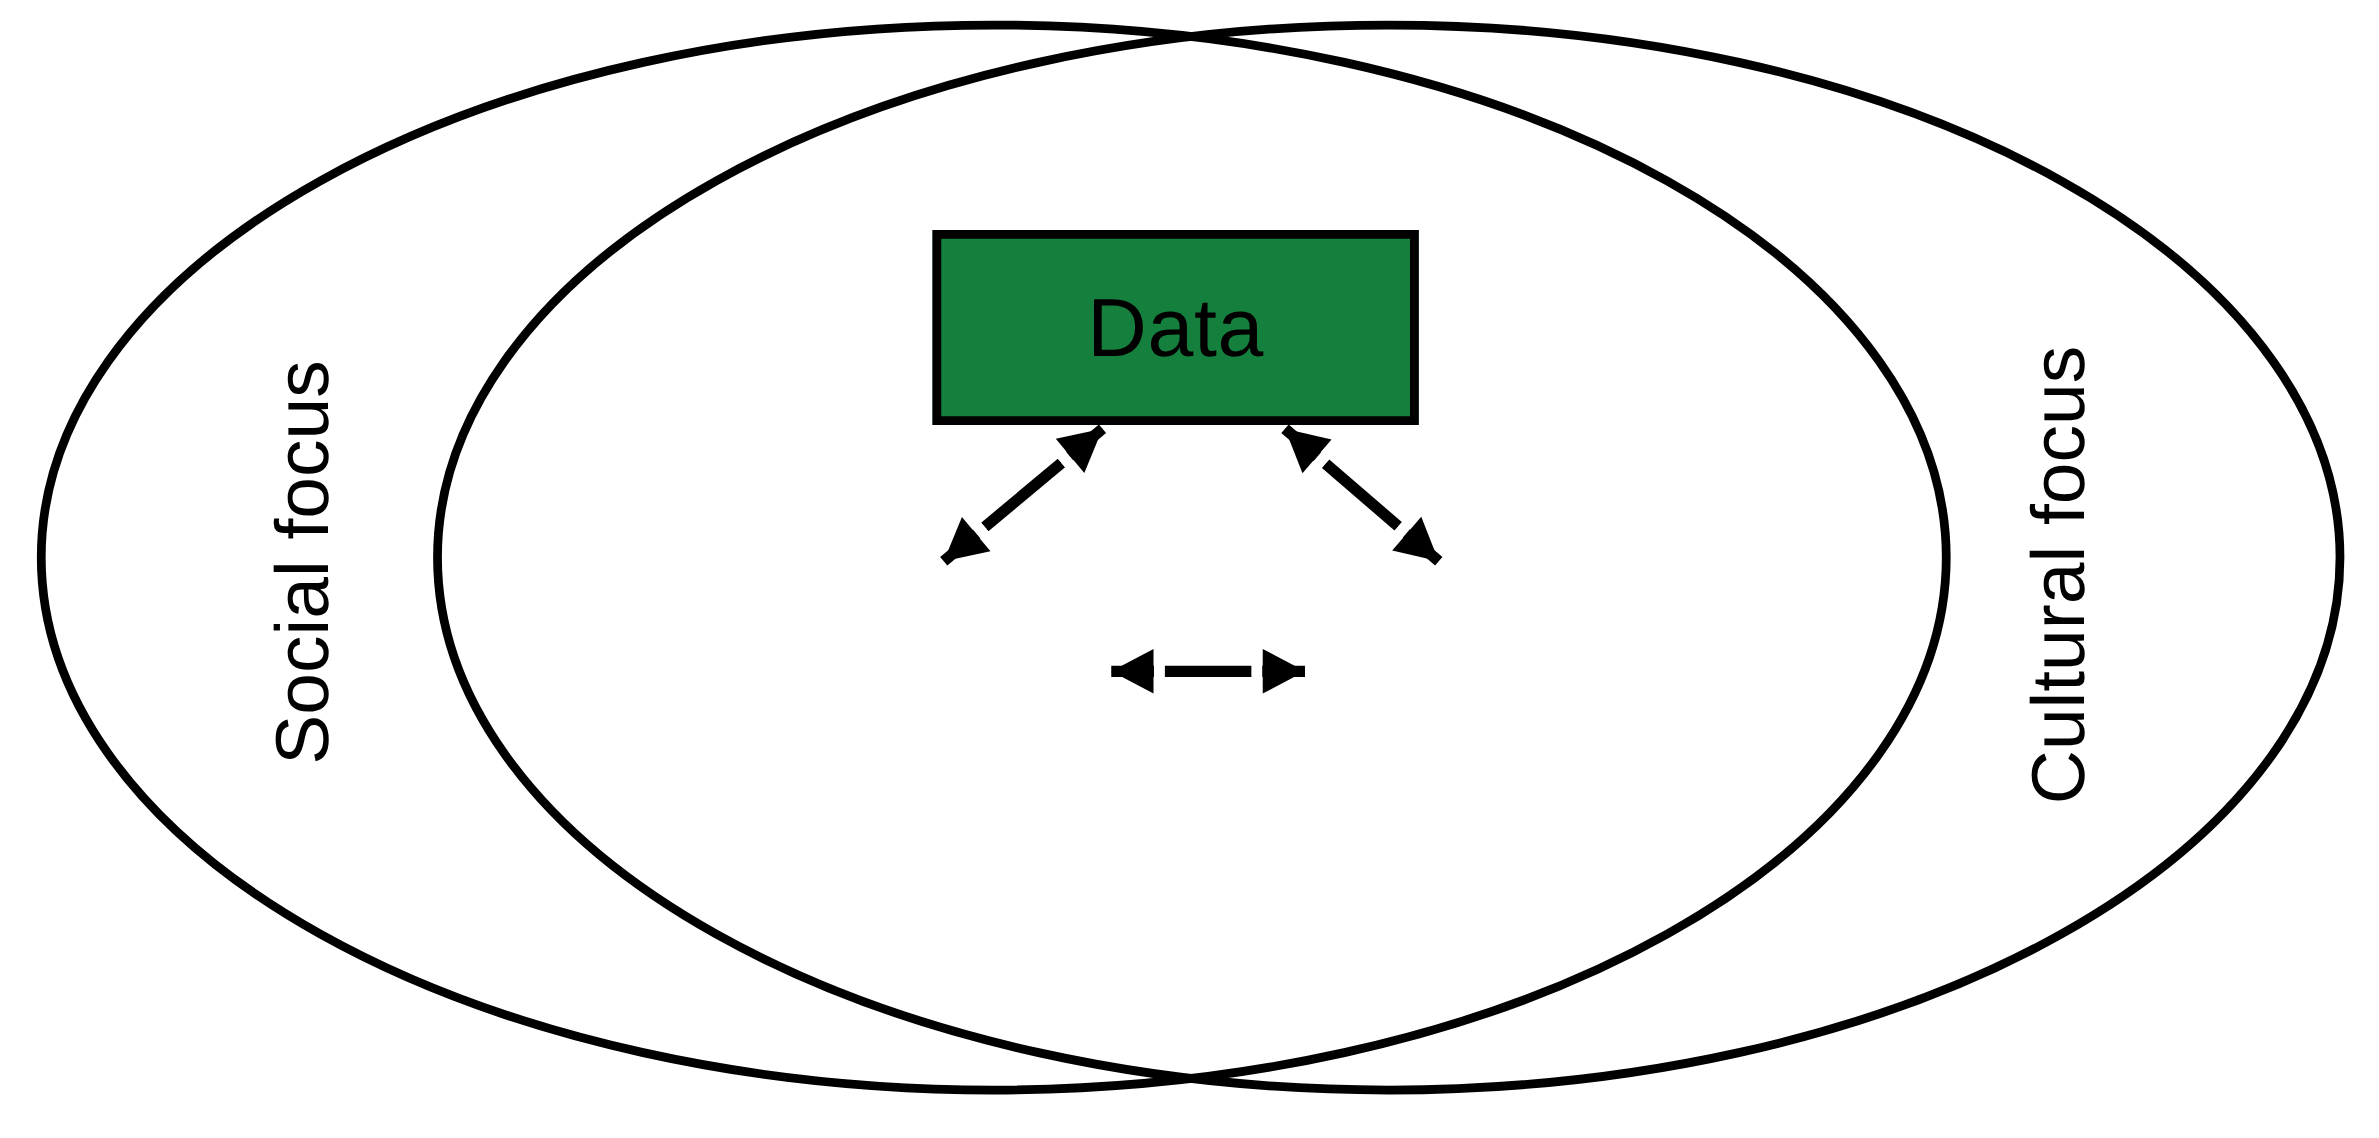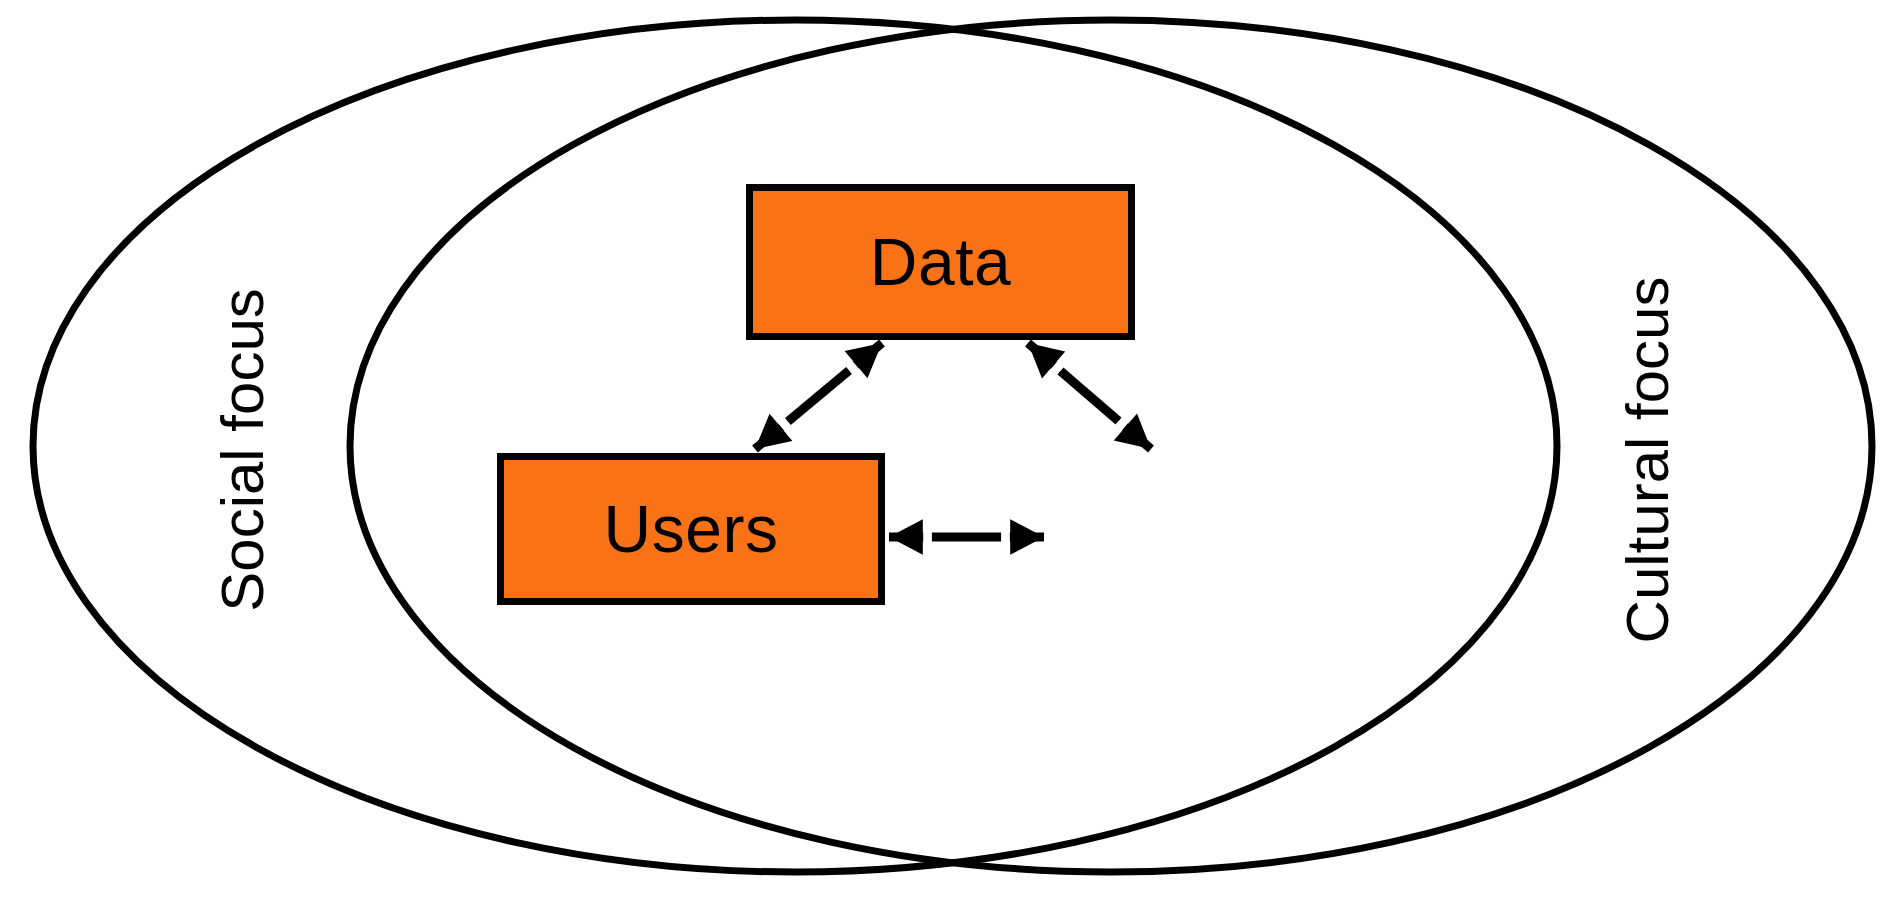--- a/index.html
+++ b/index.html
@@ -14,21 +14,21 @@
   }
   .shapes-svg {
     position: absolute;
     left: 0; top: 0;
     width: 1903px;
     height: 910px;
   }
   .node-box {
     position: absolute;
     border: 7px solid #000000;
-    background: #f97316;
+    background: #15803d;
     display: flex;
     align-items: center;
     justify-content: center;
     font-size: 66px;
     color: #000000;
     letter-spacing: 0.5px;
     z-index: 2;
   }
   .box-data    { left: 746px;  top: 184px; width: 389px; height: 156px; }
   .box-users   { left: 497px;  top: 453px; width: 388px; height: 152px; }
@@ -66,18 +66,15 @@
   </svg>
 
   <div class="ellipse-label label-social">Social focus</div>
 
   <div class="ellipse-label label-cultural">Cultural focus</div>
 
   <div class="node-box box-data">
     <span>Data</span>
   </div>
 
-  <div class="node-box box-users">
-    <span>Users</span>
-  </div>
 
 
 </div>
 
 </body></html>

